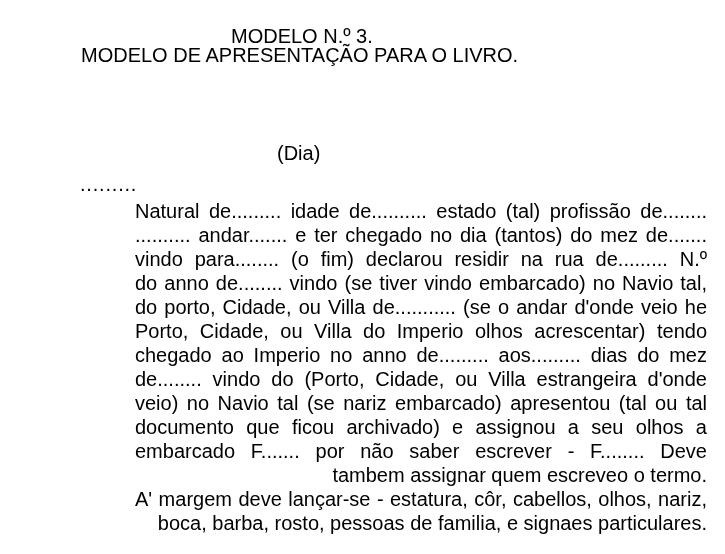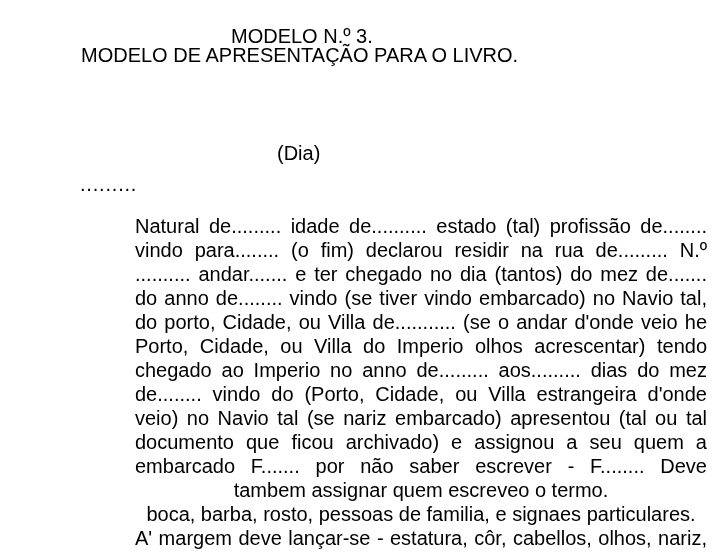--- a/index.html
+++ b/index.html
@@ -22,52 +22,52 @@
     line-height: 24px;
     white-space: pre;
   }
   .h-title    { top: 24px;  left: 231px; }
   .h-subtitle { top: 43px;  left: 81px;  }
   .h-anno     { top: 102px; left: 165px; }
   .h-dia      { top: 141px; left: 277px; }
   .h-dots     { top: 172px; left: 80px;  letter-spacing: 0.8px; }
   .body-text {
     position: absolute;
-    top: 214px;
+    top: 199px;
     left: 135px;
     width: 572px;
     font-size: 20px;
     line-height: 24px;
   }
   .body-line {
-    text-align: center;
+    text-align: right;
     white-space: normal;
   }
   .body-line.just {
     text-align: justify;
     text-align-last: justify;
   }
 </style>
 </head>
 <body>
 
 <div class="page">
   <div class="h-line h-title">MODELO N.º 3.</div>
   <div class="h-line h-subtitle">MODELO DE APRESENTAÇÃO PARA O LIVRO.</div>
   <div class="h-line h-dia">(Dia)</div>
   <div class="h-line h-dots">.........</div>
   <div class="body-text" id="body-lines">
       <div class="body-line just">Natural de......... idade de.......... estado (tal) profissão de........</div>
+      <div class="body-line just">.......... andar....... e ter chegado no dia (tantos) do mez de.......</div>
       <div class="body-line just">vindo para........ (o fim) declarou residir na rua de......... N.º</div>
-      <div class="body-line just">.......... andar....... e ter chegado no dia (tantos) do mez de.......</div>
       <div class="body-line just">do anno de........ vindo (se tiver vindo embarcado) no Navio tal,</div>
       <div class="body-line just">do porto, Cidade, ou Villa de........... (se o andar d'onde veio he</div>
       <div class="body-line just">Porto, Cidade, ou Villa do Imperio olhos acrescentar) tendo</div>
       <div class="body-line just">chegado ao Imperio no anno de......... aos......... dias do mez</div>
       <div class="body-line just">de........ vindo do (Porto, Cidade, ou Villa estrangeira d'onde</div>
       <div class="body-line just">veio) no Navio tal (se nariz embarcado) apresentou (tal ou tal</div>
-      <div class="body-line just">documento que ficou archivado) e assignou a seu quem a</div>
+      <div class="body-line just">documento que ficou archivado) e assignou a seu olhos a</div>
       <div class="body-line just">embarcado F....... por não saber escrever - F........ Deve</div>
       <div class="body-line">tambem assignar quem escreveo o termo.</div>
+      <div class="body-line just">A' margem deve lançar-se - estatura, côr, cabellos, olhos, nariz,</div>
       <div class="body-line">boca, barba, rosto, pessoas de familia, e signaes particulares.</div>
-      <div class="body-line just">A' margem deve lançar-se - estatura, côr, cabellos, olhos, nariz,</div>
     </div>
 </div>
 
 </body></html>

